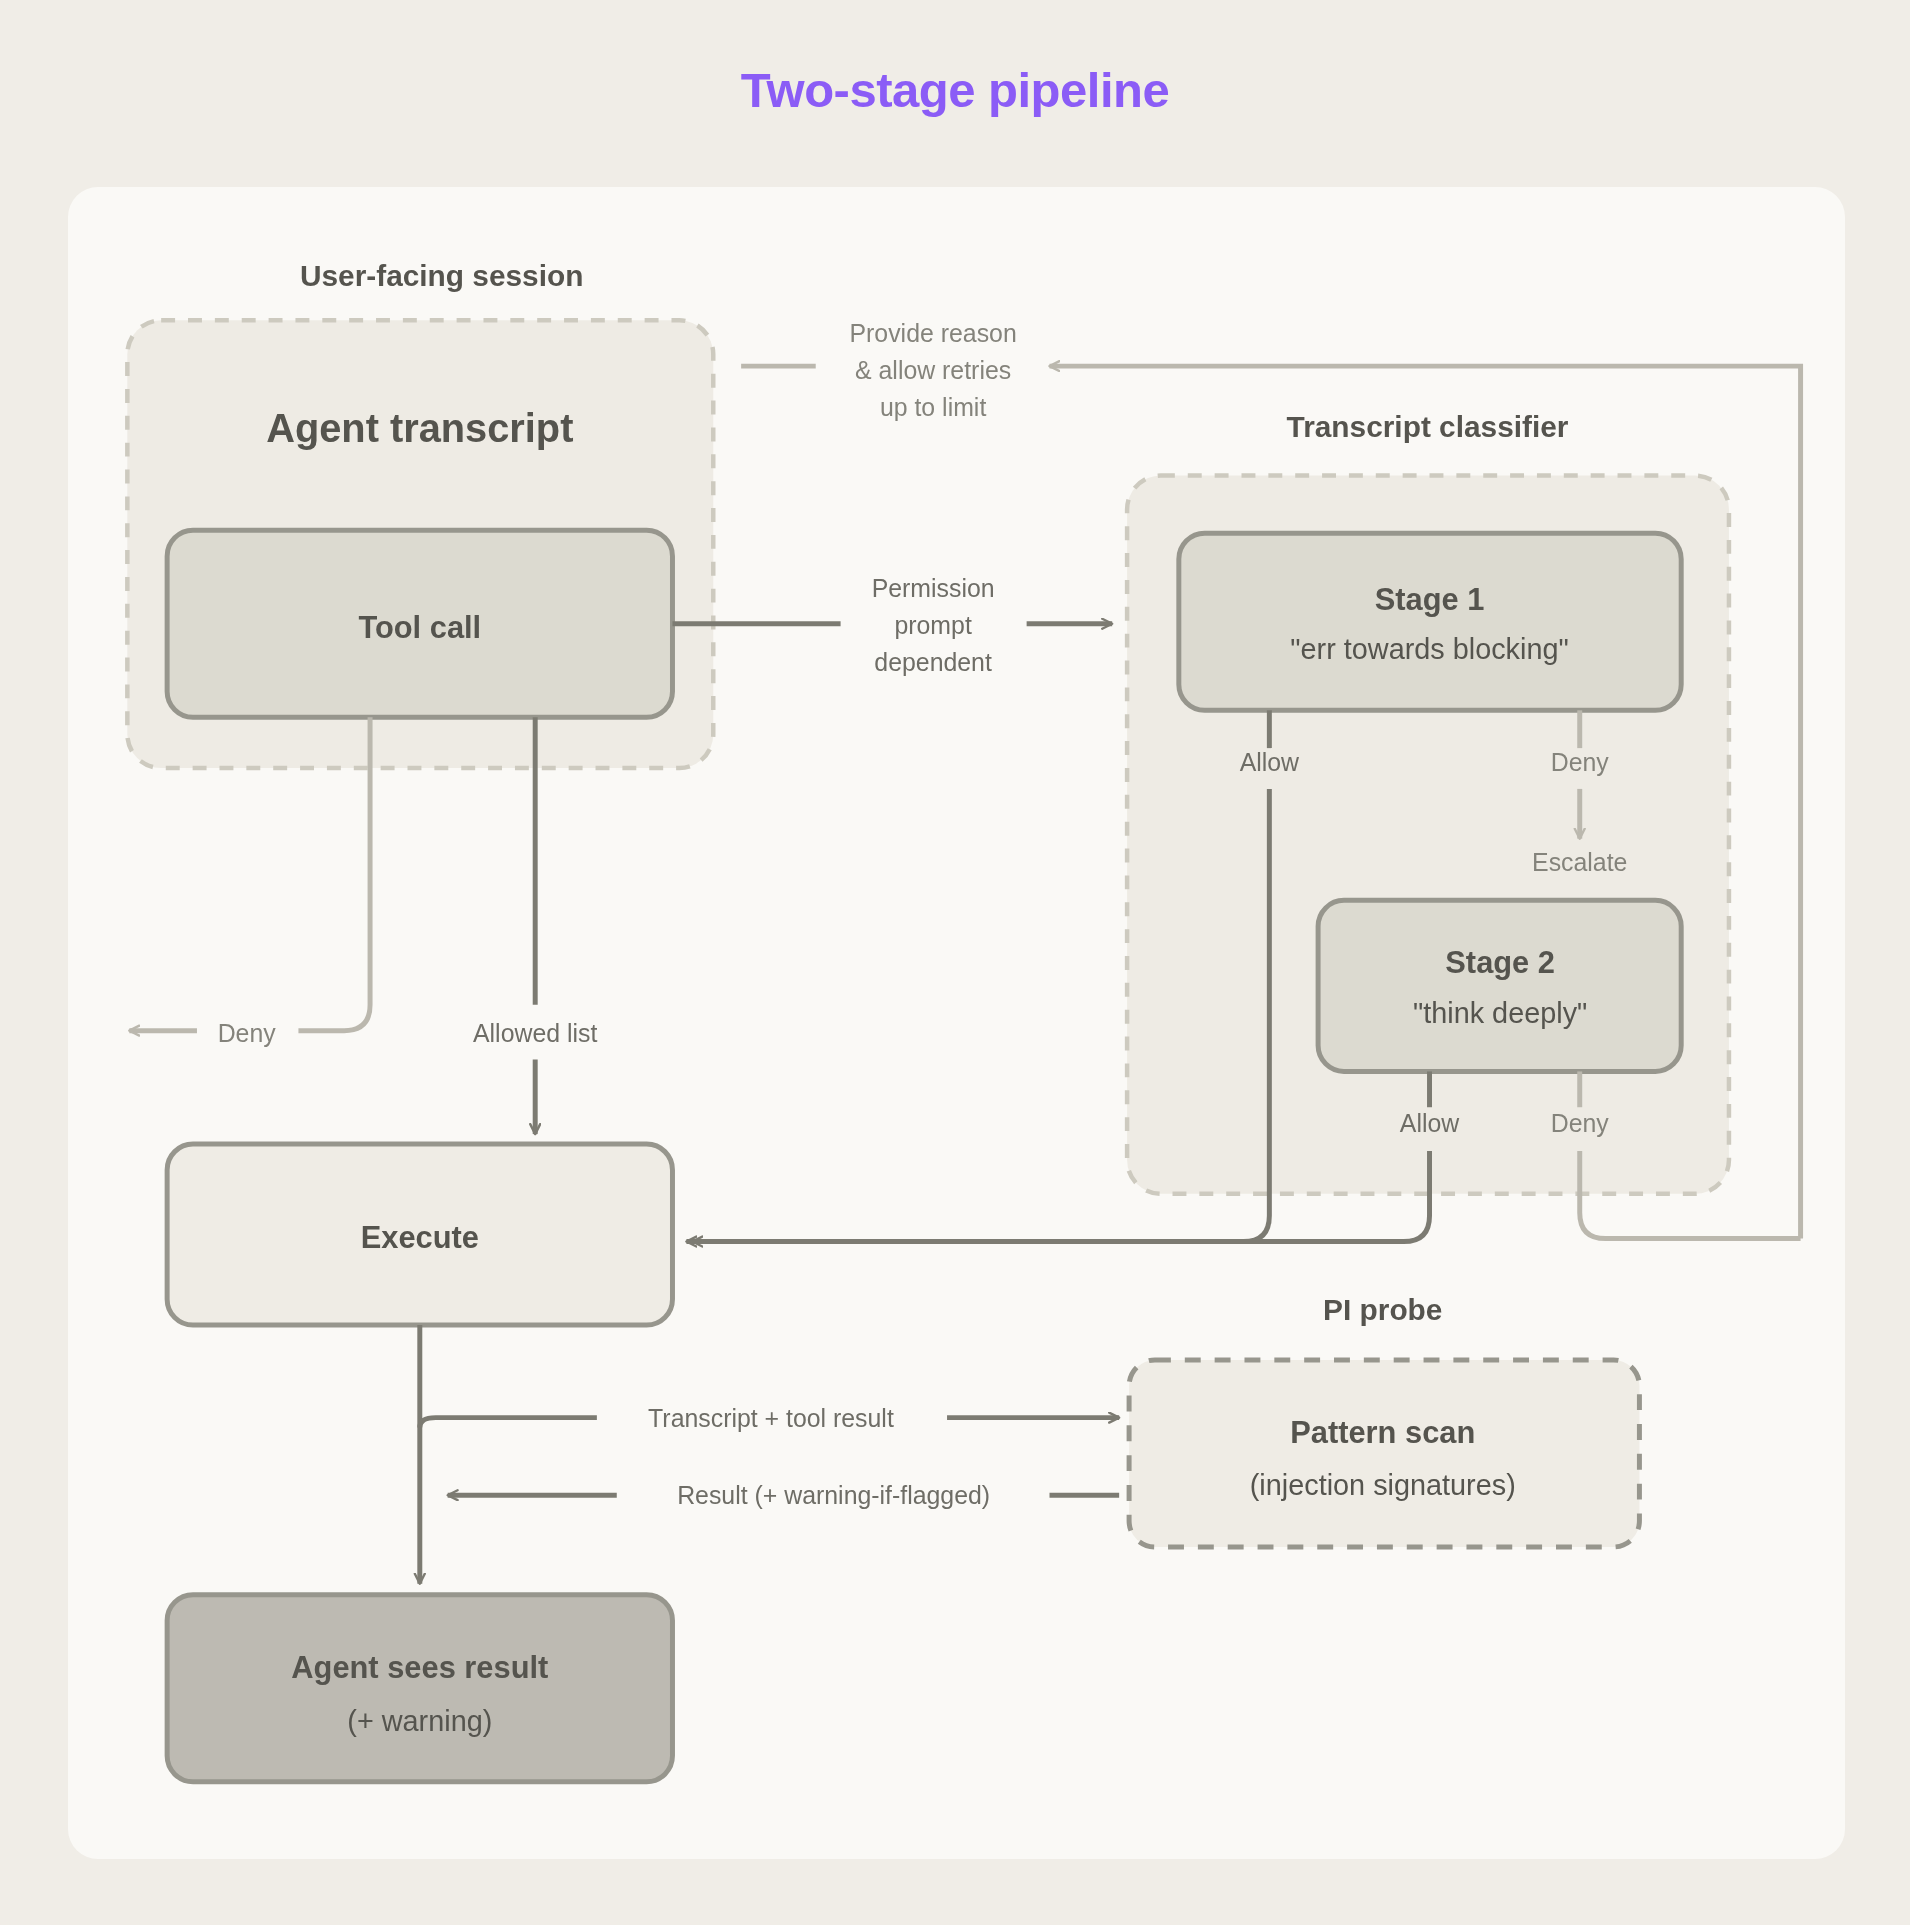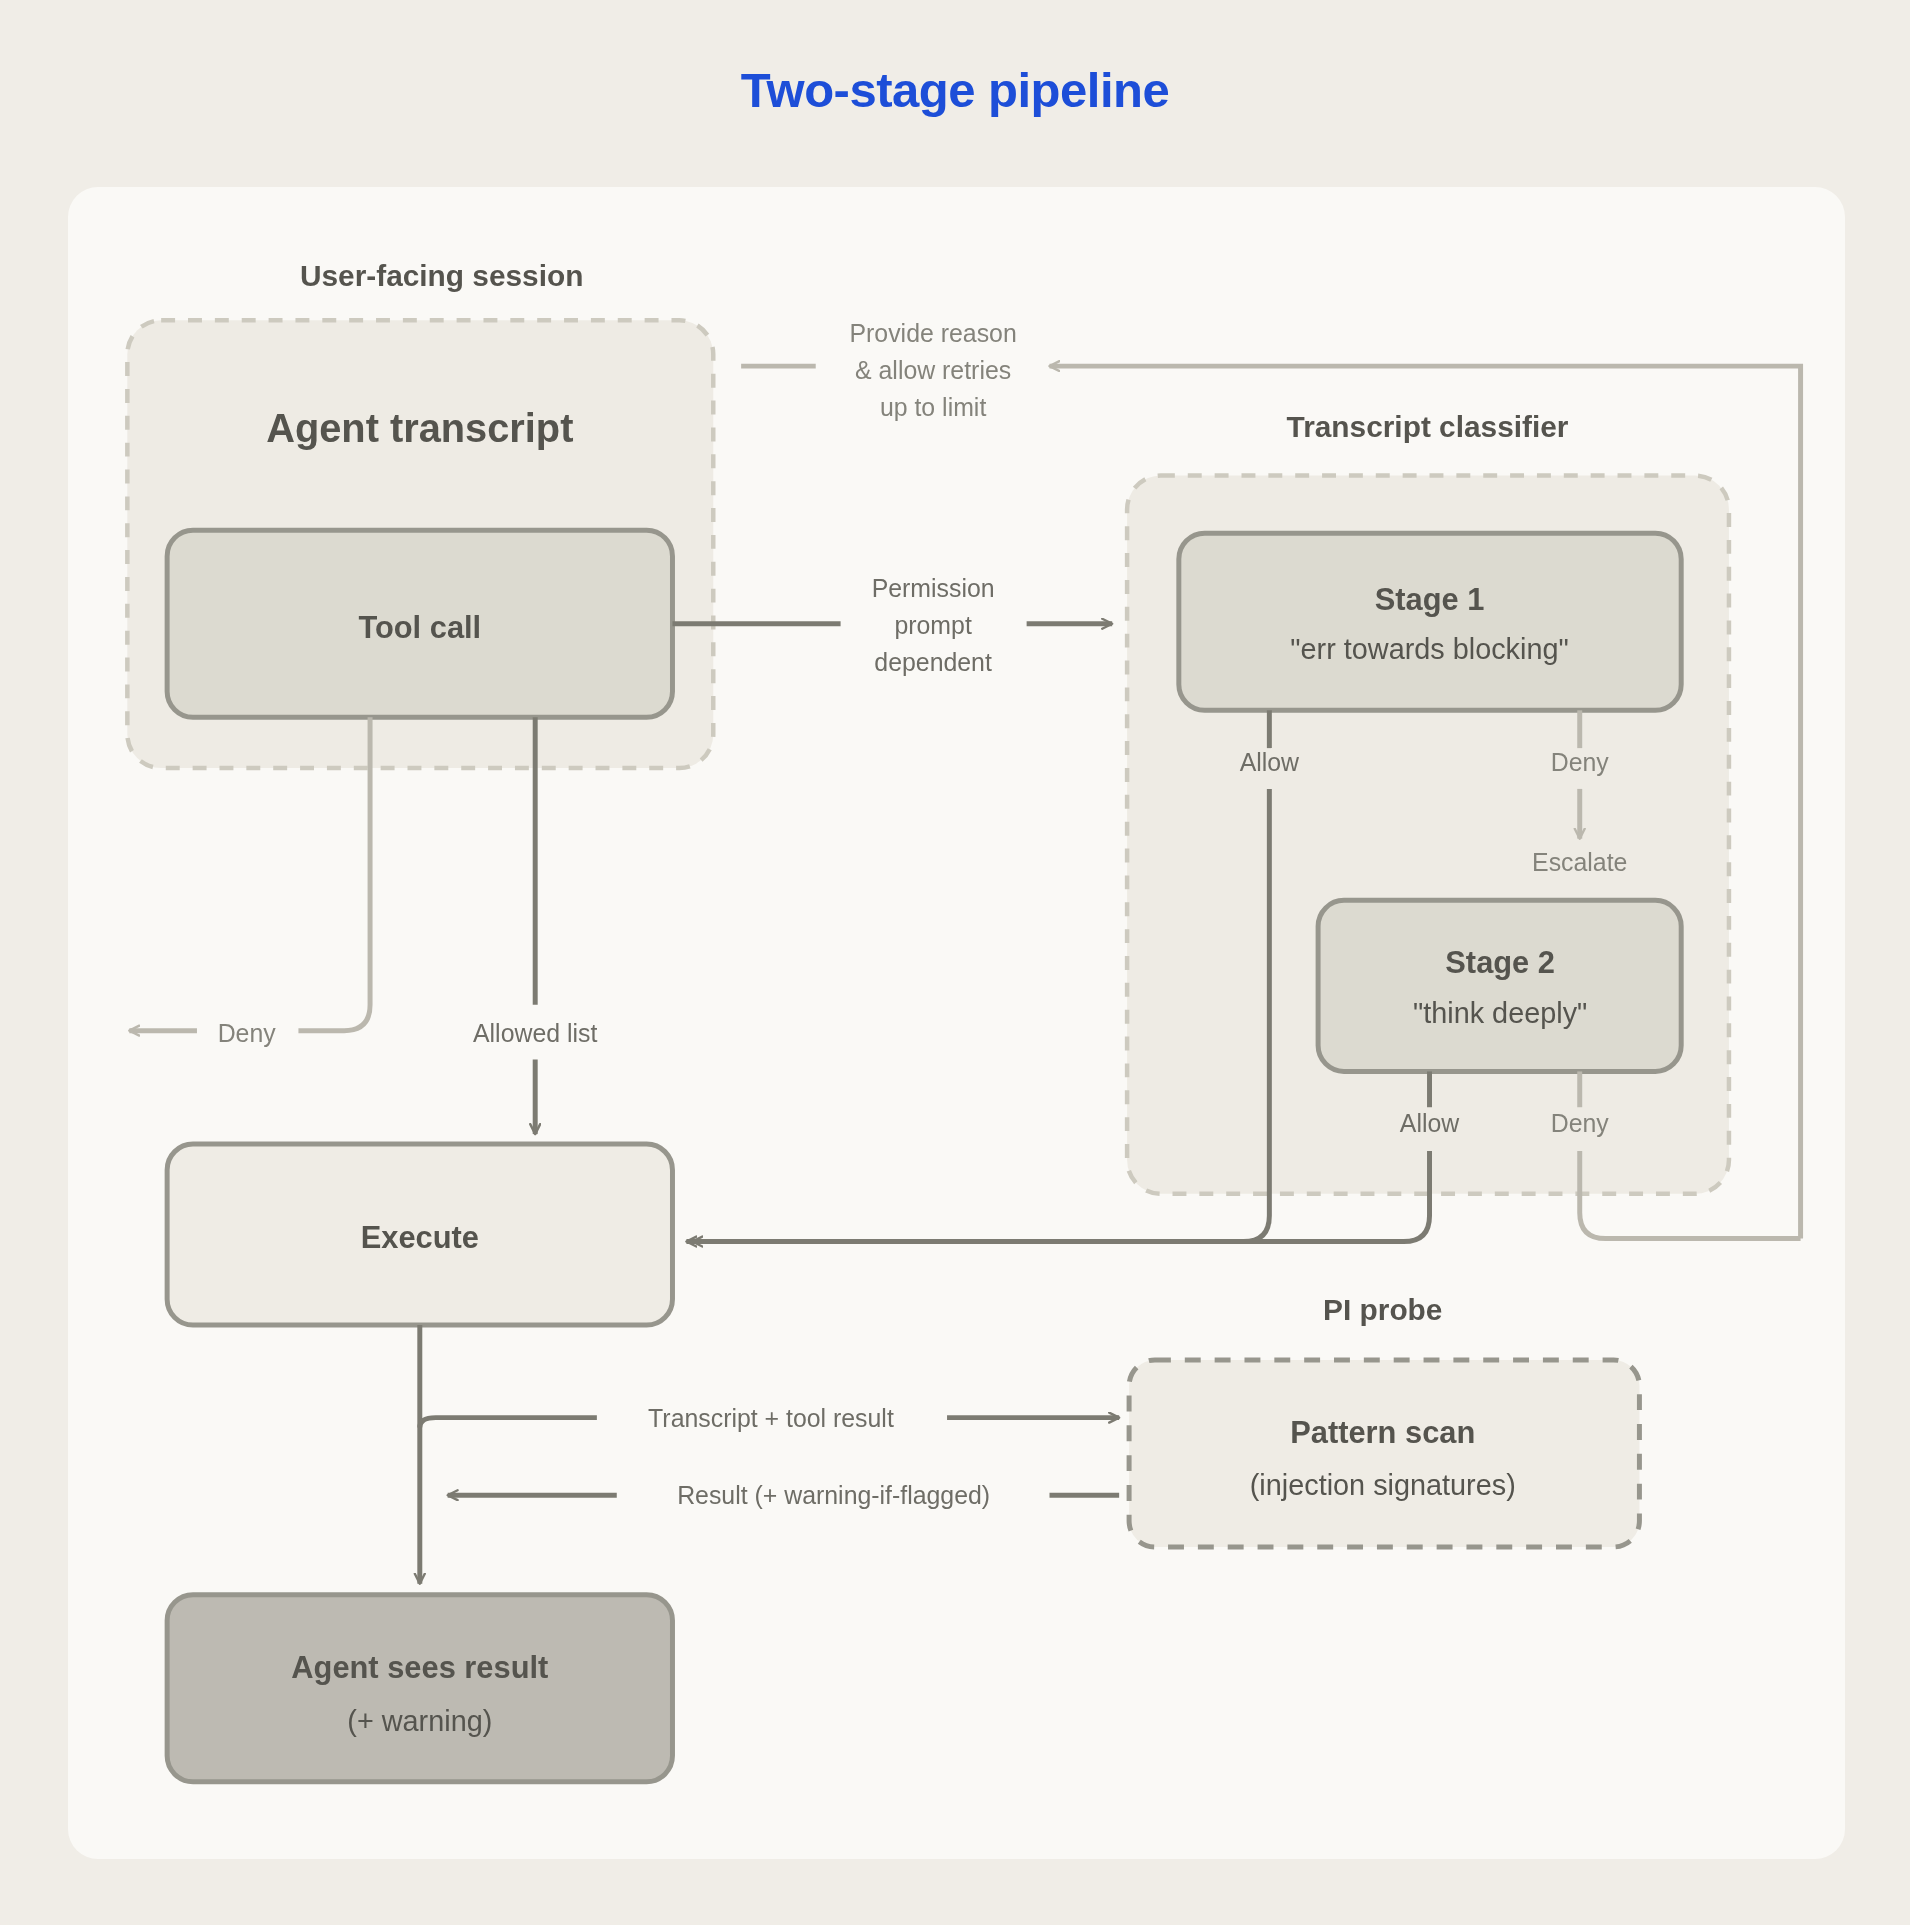--- a/index.html
+++ b/index.html
@@ -19,21 +19,21 @@
     height: 1925px;
   }
   #title {
     position: absolute;
     left: 0;
     top: 62px;
     width: 1910px;
     text-align: center;
     font-size: 49px;
     font-weight: 700;
-    color: #1d4ed8;
+    color: #8b5cf6;
     letter-spacing: -0.5px;
   }
   #panel {
     position: absolute;
     left: 68px;
     top: 187px;
     width: 1777px;
     height: 1672px;
     background: #faf9f6;
     border-radius: 30px;

